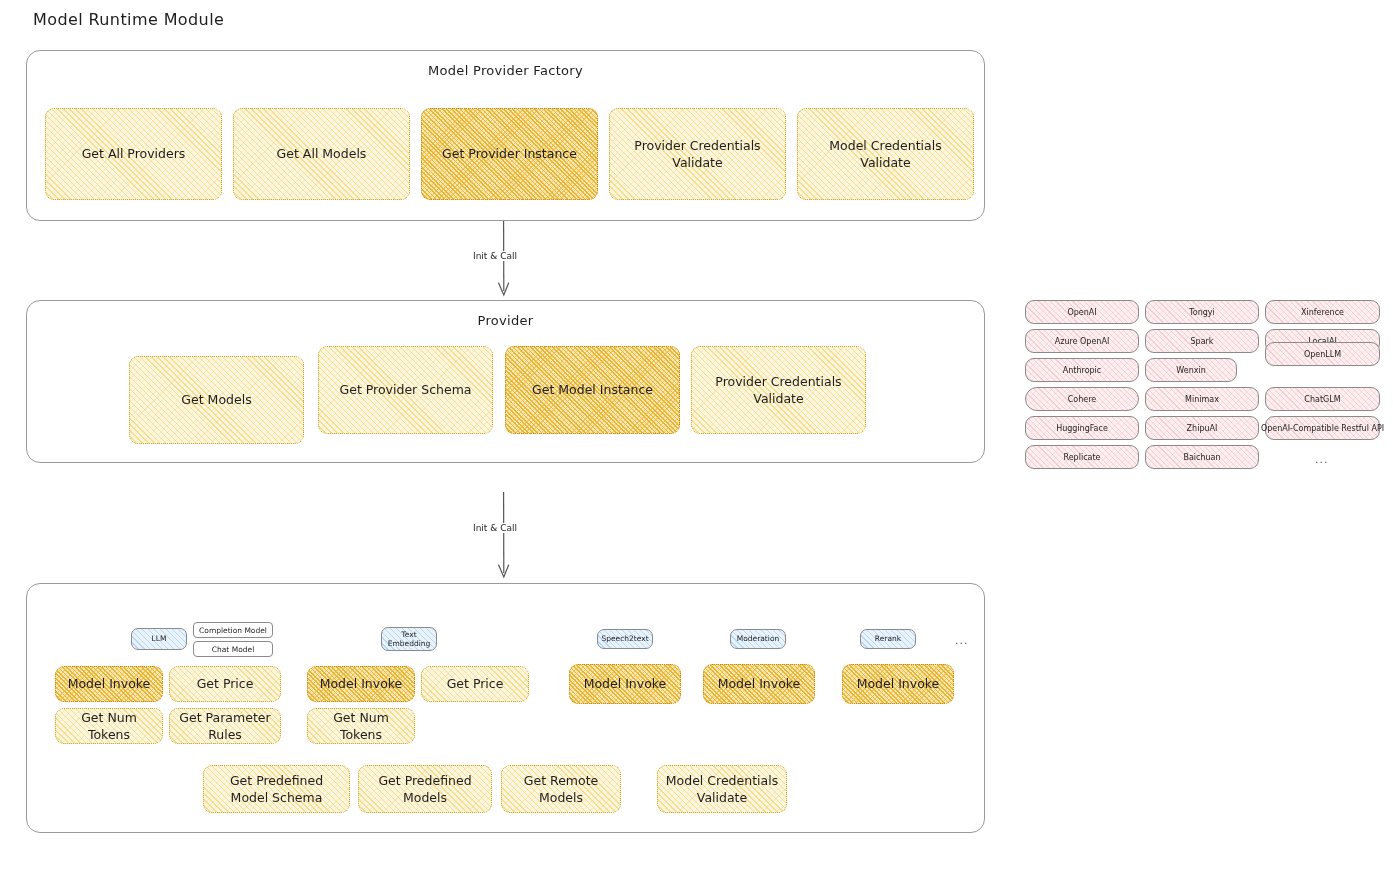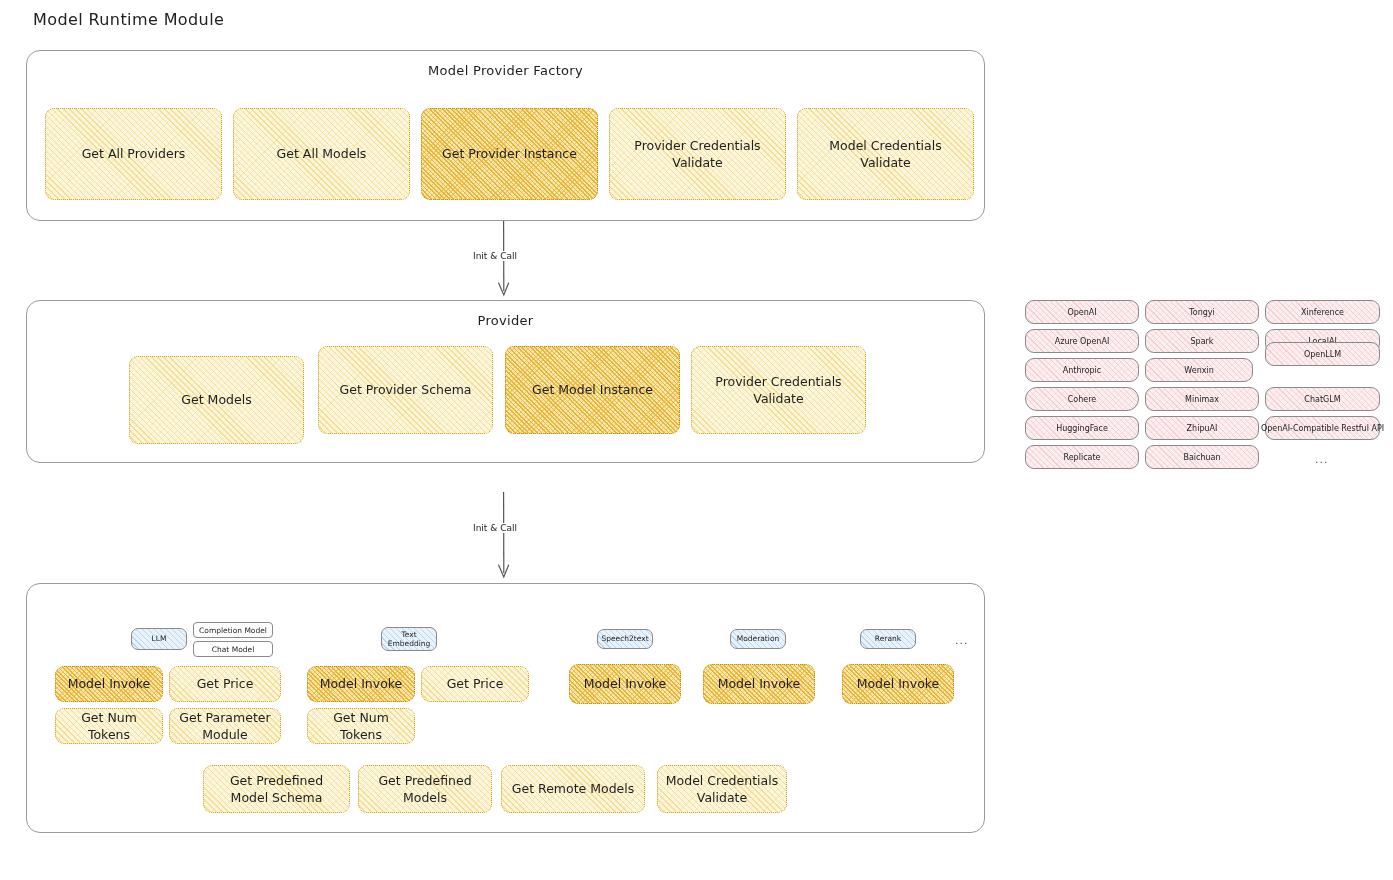--- a/index.html
+++ b/index.html
@@ -198,21 +198,21 @@
   <div class="pchip" style="left:0px; top:145px; width:114px; height:24px;">
     <span>Replicate</span>
     </div>
 
   <div class="pchip" style="left:120px; top:0px; width:114px; height:24px;">
     <span>Tongyi</span>
     </div>
   <div class="pchip" style="left:120px; top:29px; width:114px; height:24px;">
     <span>Spark</span>
     </div>
-  <div class="pchip" style="left:120px; top:58px; width:108px; height:24px;">
+  <div class="pchip" style="left:120px; top:58px; width:92px; height:24px;">
     <span>Wenxin</span>
     </div>
   <div class="pchip" style="left:120px; top:87px; width:114px; height:24px;">
     <span>Minimax</span>
     </div>
   <div class="pchip" style="left:120px; top:116px; width:114px; height:24px;">
     <span>ZhipuAI</span>
     </div>
   <div class="pchip" style="left:120px; top:145px; width:114px; height:24px;">
     <span>Baichuan</span>
@@ -259,21 +259,21 @@
   <div class="hbox hi" style="left:28px; top:82px; width:108px; height:36px;">
     <span>Model Invoke</span>
   </div>
   <div class="hbox" style="left:142px; top:82px; width:112px; height:36px;">
     <span>Get Price</span>
   </div>
   <div class="hbox" style="left:28px; top:124px; width:108px; height:36px;">
     <span>Get Num Tokens</span>
   </div>
   <div class="hbox" style="left:142px; top:124px; width:112px; height:36px;">
-    <span>Get Parameter Module</span>
+    <span>Get Parameter Rules</span>
   </div>
 
   <div class="bchip" style="left:354px; top:43px; width:56px; height:24px;">
     <span>Text Embedding</span>
   </div>
   <div class="hbox hi" style="left:280px; top:82px; width:108px; height:36px;">
     <span>Model Invoke</span>
   </div>
   <div class="hbox" style="left:394px; top:82px; width:108px; height:36px;">
     <span>Get Price</span>
@@ -303,19 +303,19 @@
     <span>Model Invoke</span>
   </div>
   <div class="ellipsis-mark" style="left:928px; top:50px;">...</div>
 
   <div class="hbox" style="left:176px; top:181px; width:147px; height:48px;">
     <span>Get Predefined Model Schema</span>
   </div>
   <div class="hbox" style="left:331px; top:181px; width:134px; height:48px;">
     <span>Get Predefined Models</span>
   </div>
-  <div class="hbox" style="left:474px; top:181px; width:144px; height:48px;">
+  <div class="hbox" style="left:474px; top:181px; width:120px; height:48px;">
     <span>Get Remote Models</span>
   </div>
   <div class="hbox" style="left:630px; top:181px; width:130px; height:48px;">
     <span>Model Credentials Validate</span>
   </div>
 </div>
 
 </body></html>

